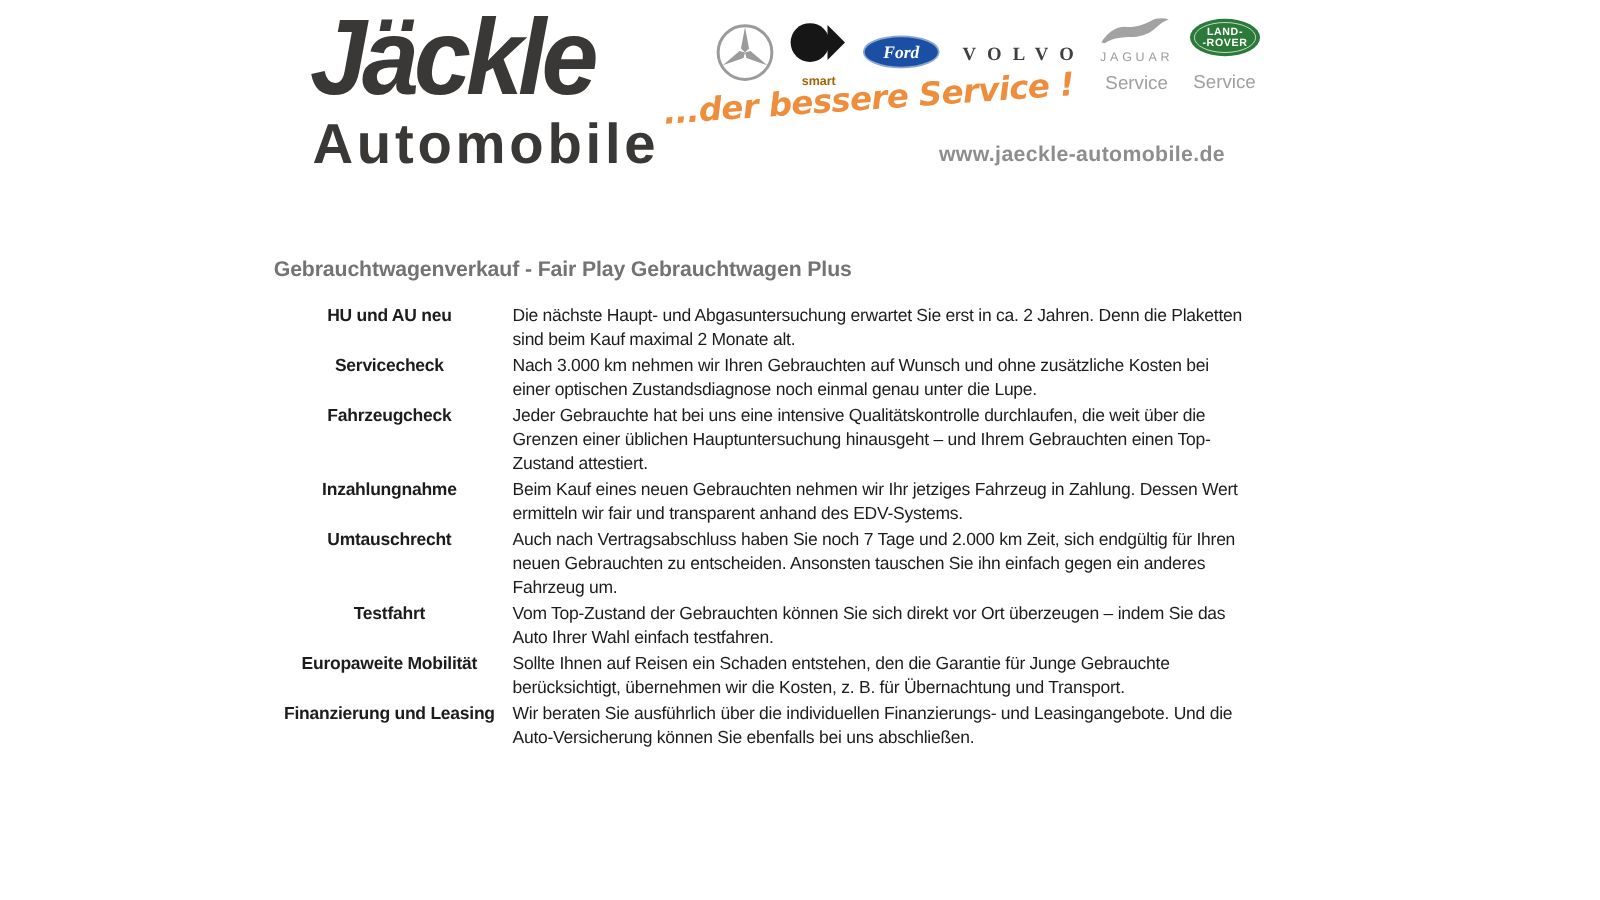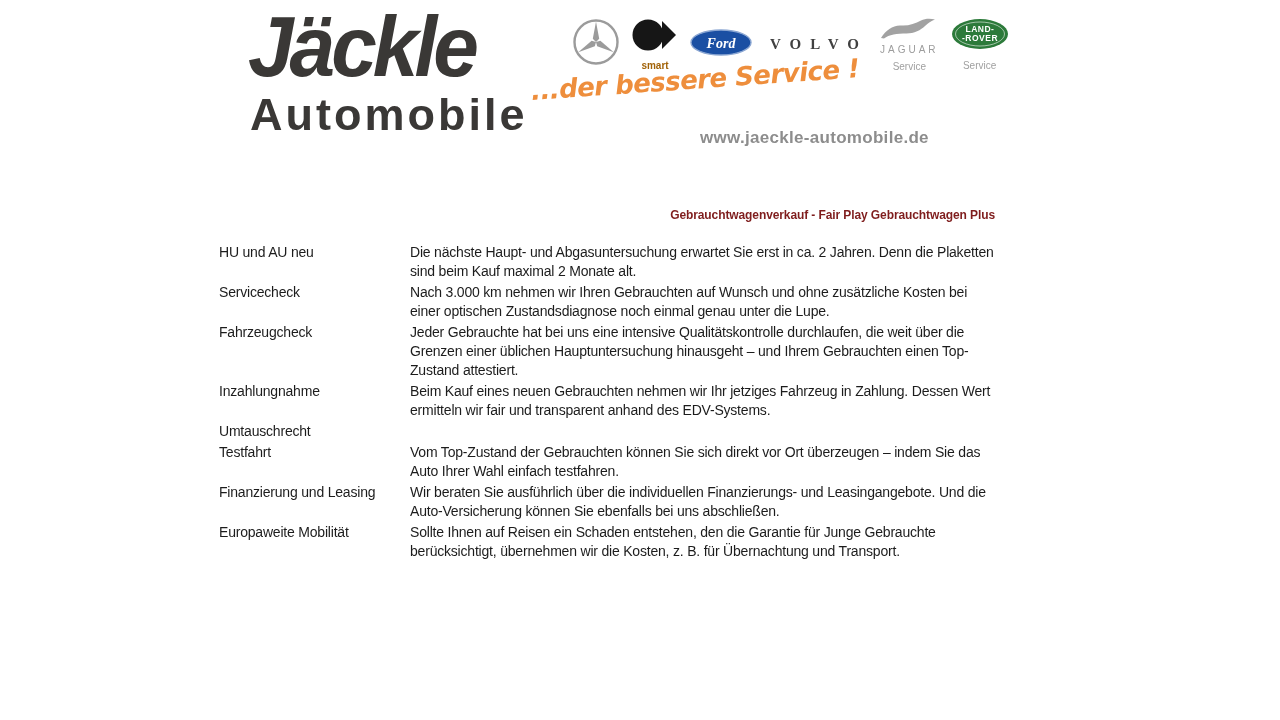--- a/index.html
+++ b/index.html
@@ -31,53 +31,54 @@
     position: absolute; left: 572px; top: 12px;
     display: flex; align-items: center; gap: 12px; height: 64px;
   }
   .brand { display: flex; flex-direction: column; align-items: center; }
   .brand-label-smart { font-size: 10px; font-weight: 600; color: #a16207; margin-top: 1px; }
   .volvo-text {
     font-family: "Liberation Serif", serif; font-weight: bold;
     font-size: 15px; letter-spacing: 9px; color: #404040; padding-left: 6px;
   }
   .jaguar-word { font-size: 10px; letter-spacing: 3px; color: #9c9c9c; margin-top: 1px; }
-  .service-label { font-size: 10px; color: #a0a0a0; margin-top: 6px; }
+  .service-label { font-size: 15px; color: #a0a0a0; margin-top: 6px; }
 
   .slogan {
     position: absolute; left: 532px; top: 76px;
     font-family: "DejaVu Sans", sans-serif;
     font-size: 26px; font-weight: bold; font-style: italic;
     color: #ee8e3c; letter-spacing: -0.5px;
     transform: rotate(-4deg); transform-origin: left bottom;
     white-space: nowrap;
   }
   .website {
-    position: absolute; left: 700px; top: 128px; width: 280px;
-    font-size: 17px; font-weight: bold;
+    position: absolute; left: 700px; top: 114px; width: 280px;
+    text-align: right; font-size: 17px; font-weight: bold;
     color: #8d8d8d; letter-spacing: 0.3px; white-space: nowrap;
   }
 
   
   .content { position: absolute; left: 219px; top: 205px; width: 776px; }
   .title {
-    font-size: 12px; font-weight: bold; text-align: right;
-    margin: 0 0 17px 0; line-height: 21px; color: #7f1d1d;
+    font-size: 17px; font-weight: bold; text-align: left;
+    margin: 0 0 17px 0; line-height: 21px; color: #737373;
     letter-spacing: -0.1px;
   }
   .intro {
     font-size: 14px; line-height: 19px; letter-spacing: -0.2px;
     margin: 0 0 9px 0;
   }
   .features { display: block; }
   .feature-row { display: flex; margin-bottom: 2px; }
   .term {
-    flex: 0 0 191px; font-weight: normal; font-size: 14px;
+    flex: 0 0 191px; font-weight: bold; font-size: 14px;
     line-height: 19px; letter-spacing: -0.2px; padding-right: 6px;
     box-sizing: border-box;
+    text-align: center;
   }
   .desc {
     width: 585px; font-size: 14px; line-height: 19px;
     letter-spacing: -0.2px;
   }
 </style>
 </head>
 <body>
 
 <div class="page">
@@ -174,32 +175,33 @@
           <div class="desc">Jeder Gebrauchte hat bei uns eine intensive Qualitätskontrolle durchlaufen, die weit über die Grenzen einer üblichen Hauptuntersuchung hinausgeht – und Ihrem Gebrauchten einen Top-Zustand attestiert.</div>
         </div>
 
         <div class="feature-row">
           <div class="term">Inzahlungnahme</div>
           <div class="desc">Beim Kauf eines neuen Gebrauchten nehmen wir Ihr jetziges Fahrzeug in Zahlung. Dessen Wert ermitteln wir fair und transparent anhand des EDV-Systems.</div>
         </div>
 
         <div class="feature-row">
           <div class="term">Umtauschrecht</div>
+          <div class="desc">Auch nach Vertragsabschluss haben Sie noch 7 Tage und 2.000 km Zeit, sich endgültig für Ihren neuen Gebrauchten zu entscheiden. Ansonsten tauschen Sie ihn einfach gegen ein anderes Fahrzeug um.</div>
         </div>
 
         <div class="feature-row">
           <div class="term">Testfahrt</div>
           <div class="desc">Vom Top-Zustand der Gebrauchten können Sie sich direkt vor Ort überzeugen – indem Sie das Auto Ihrer Wahl einfach testfahren.</div>
         </div>
 
         <div class="feature-row">
+          <div class="term">Europaweite Mobilität</div>
+          <div class="desc">Sollte Ihnen auf Reisen ein Schaden entstehen, den die Garantie für Junge Gebrauchte berücksichtigt, übernehmen wir die Kosten, z. B. für Übernachtung und Transport.</div>
+        </div>
+
+        <div class="feature-row">
           <div class="term">Finanzierung und Leasing</div>
           <div class="desc">Wir beraten Sie ausführlich über die individuellen Finanzierungs- und Leasingangebote. Und die Auto-Versicherung können Sie ebenfalls bei uns abschließen.</div>
         </div>
-
-        <div class="feature-row">
-          <div class="term">Europaweite Mobilität</div>
-          <div class="desc">Sollte Ihnen auf Reisen ein Schaden entstehen, den die Garantie für Junge Gebrauchte berücksichtigt, übernehmen wir die Kosten, z. B. für Übernachtung und Transport.</div>
-        </div>
       </div>
   </main>
 
 </div>
 
 </body></html>

